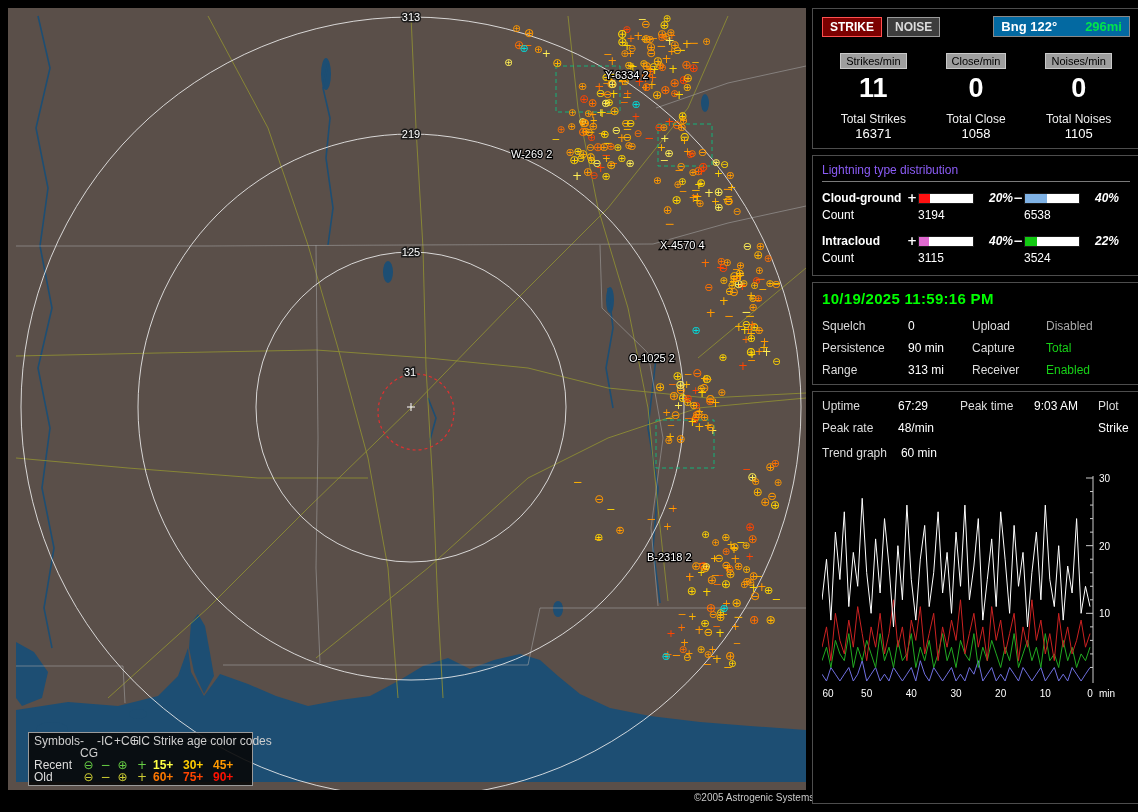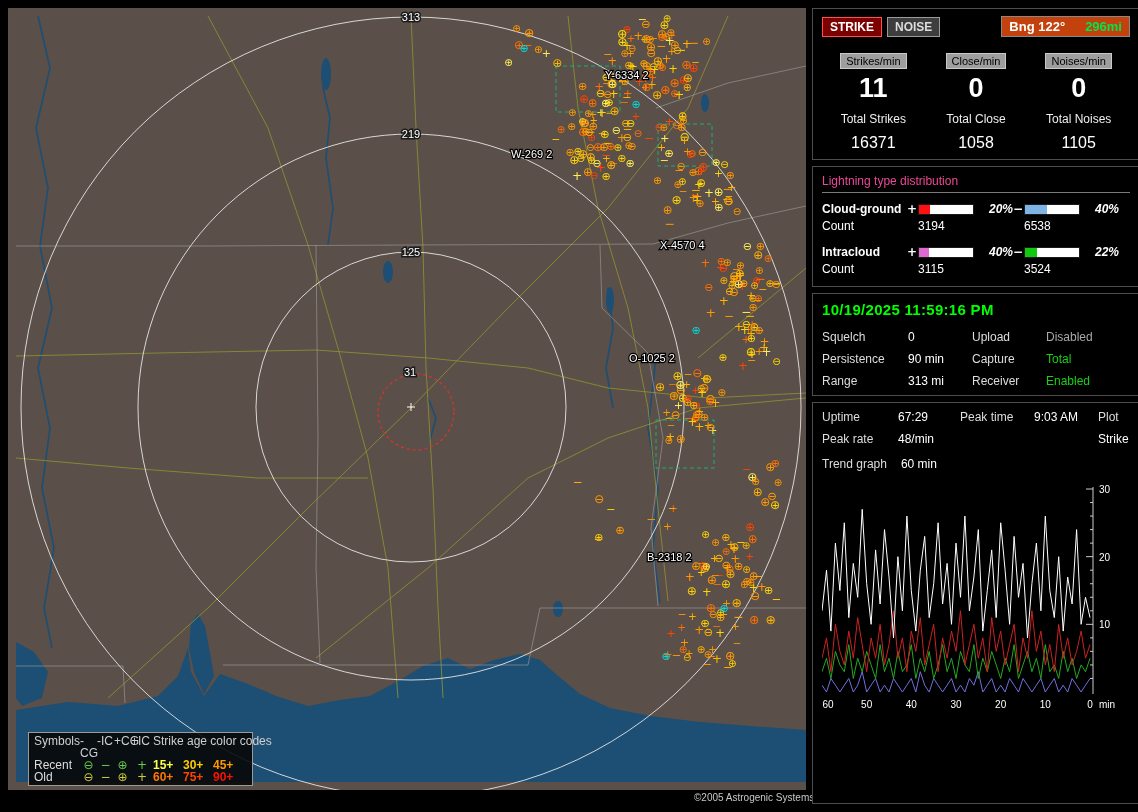--- a/index.html
+++ b/index.html
@@ -21,31 +21,31 @@
   .legend-box .age{font-weight:bold;}
   
   .rpanel{position:absolute;left:812px;top:8px;width:328px;height:796px;
       display:flex;flex-direction:column;gap:6px;}
   .sec{border:1px solid #4d4d4d;background:#000;padding:7px 9px;}
   .top-row{display:flex;align-items:center;gap:5px;margin-bottom:14px;}
   .btn-strike{background:#7c0000;border:1px solid #ff5050;color:#fff;font-weight:bold;
       font-size:12px;padding:2px 7px;font-family:inherit;cursor:pointer;}
   .btn-noise{background:#3d3d3d;border:1px solid #9a9a9a;color:#ddd;font-weight:bold;
       font-size:12px;padding:2px 7px;font-family:inherit;cursor:pointer;}
-  .bng-box{margin-left:auto;border:1px solid #888;background:#c2410c;padding:2px 7px;
-      display:flex;gap:20px;font-size:13px;font-weight:bold;}
+  .bng-box{margin-left:auto;border:1px solid #888;background:#0369a1;padding:2px 7px;
+      display:flex;gap:28px;font-size:13px;font-weight:bold;}
   .bng-label{color:#fff;}
   .bng-dist{color:#00e54c;}
   .rate-grid{display:grid;grid-template-columns:1fr 1fr 1fr;text-align:center;}
   .chip{display:inline-block;background:#9e9e9e;color:#000;font-size:11px;
       padding:1px 5px;border:1px solid #c9c9c9;}
   .big-num{font-size:27px;font-weight:bold;color:#fff;margin-top:4px;}
   .total-label{font-size:12px;color:#efefef;margin-top:8px;}
-  .total-value{font-size:16px;color:#fff;margin-top:8px;}
-  .dist-title{color:#ec4899;font-size:12px;padding-bottom:4px;border-bottom:1px solid #7a7a7a;
+  .total-value{font-size:13px;color:#fff;margin-top:0;}
+  .dist-title{color:#8b5cf6;font-size:12px;padding-bottom:4px;border-bottom:1px solid #7a7a7a;
       margin-bottom:9px;}
   .dist-row{display:grid;grid-template-columns:84px 12px 56px 38px 12px 56px 38px;
       align-items:center;font-size:12px;color:#fff;margin-bottom:3px;}
   .dist-label{font-weight:bold;}
   .sign{text-align:center;font-weight:bold;font-family:"DejaVu Sans",sans-serif;}
   .bar{height:11px;background:#fff;position:relative;border:1px solid #1a1a1a;overflow:hidden;}
   .bar .fill{position:absolute;left:0;top:0;bottom:0;display:block;}
   .pct{font-weight:bold;padding-left:15px;font-style:italic;}
   .count-row{margin-bottom:12px;}
   .count-row .cnt{color:#fff;}

